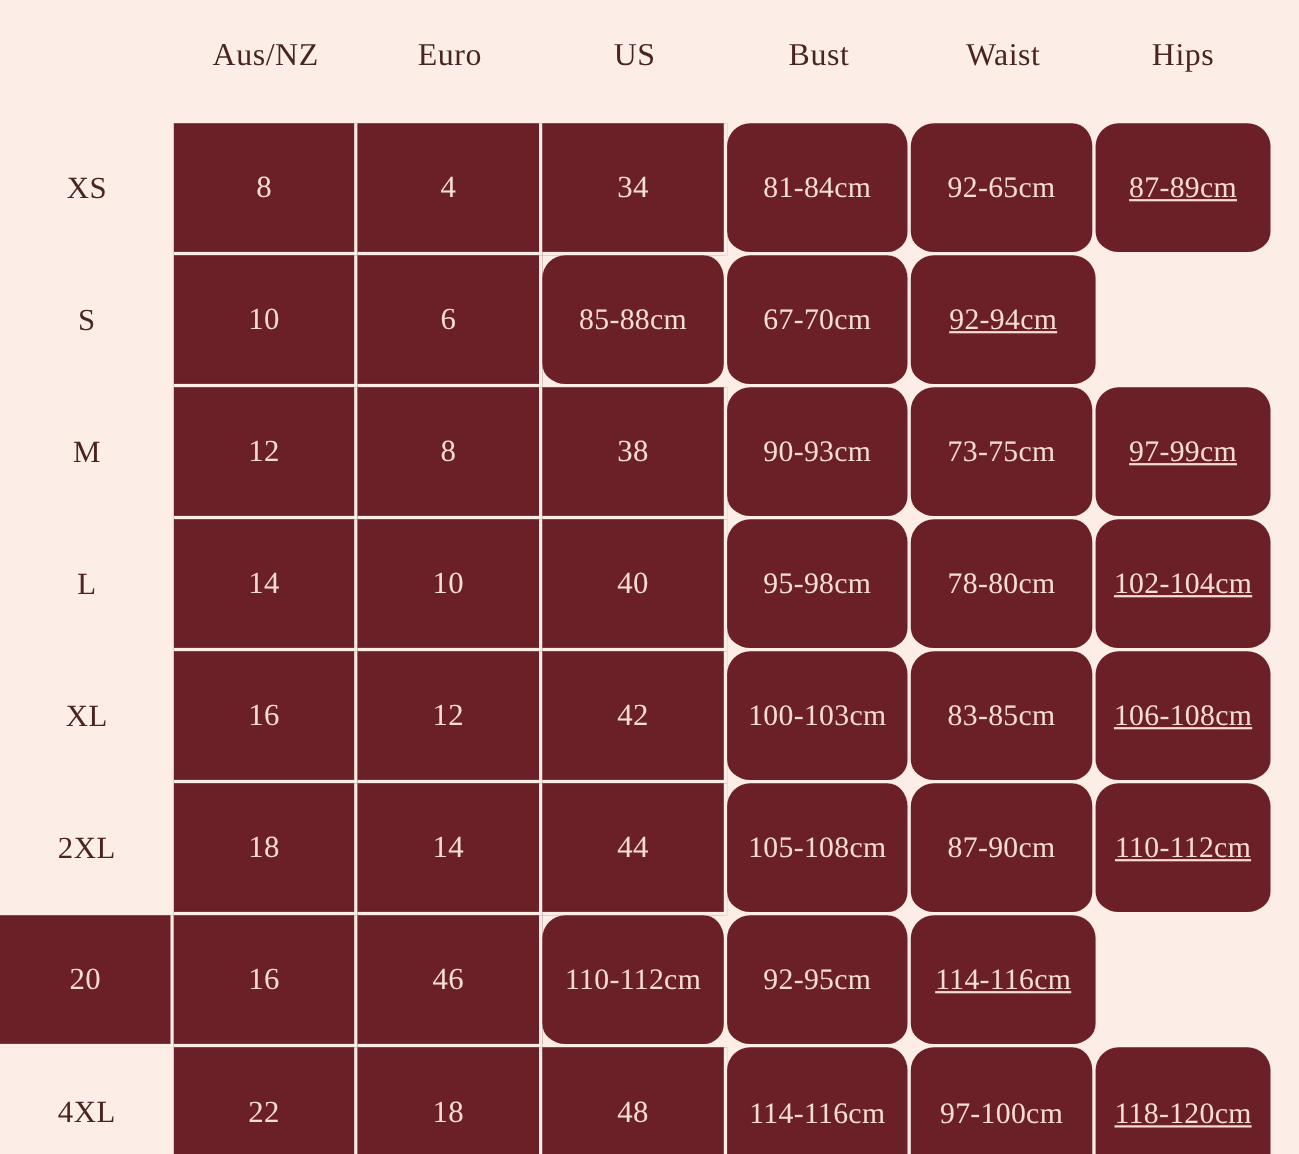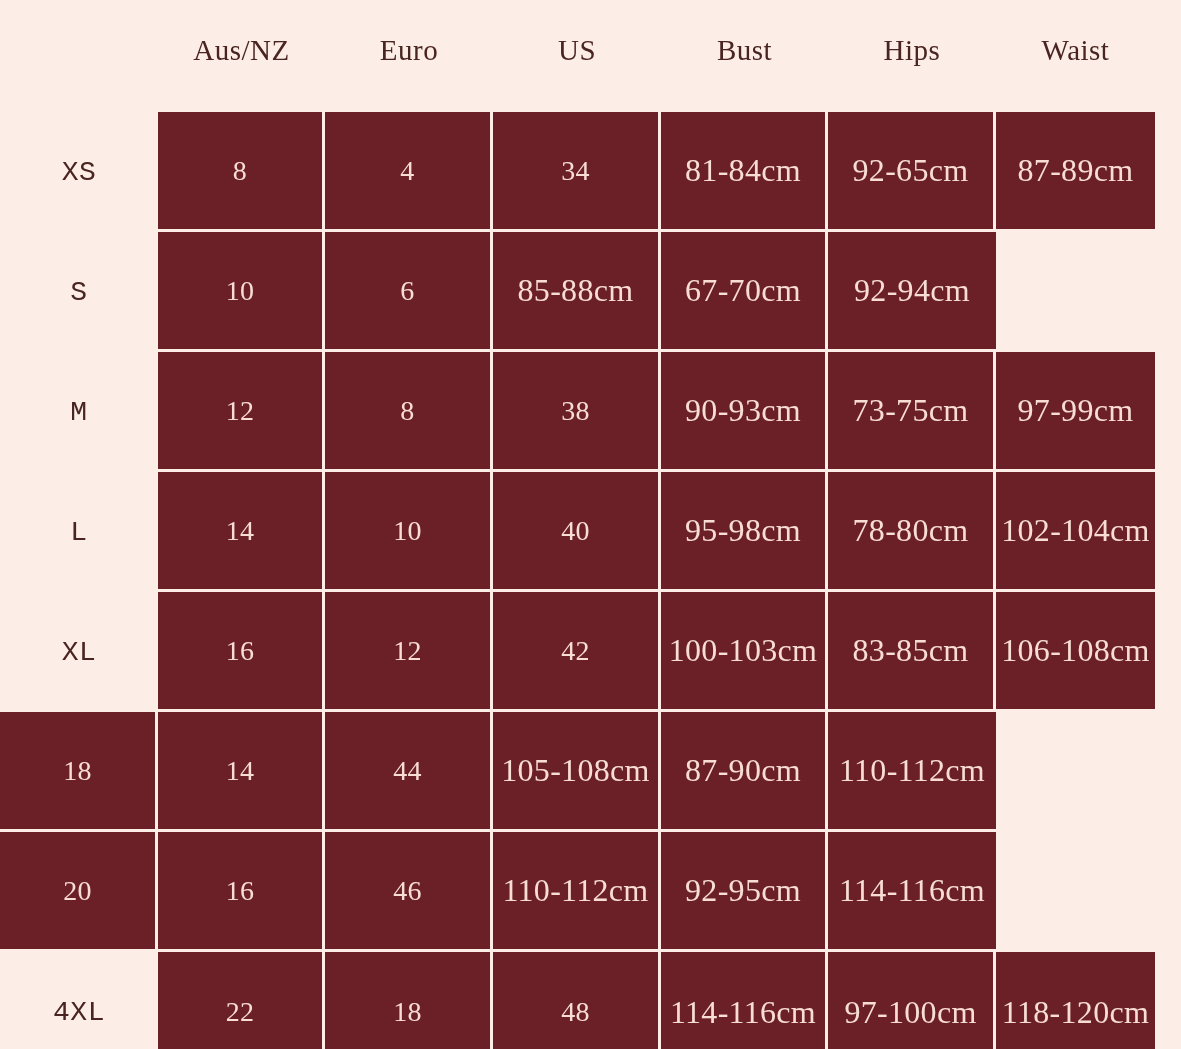--- a/index.html
+++ b/index.html
@@ -59,60 +59,60 @@
   }
 
   .row-label {
     display: flex;
     align-items: center;
     justify-content: center;
     color: #4a2420;
     font-size: 28px;
     letter-spacing: 0.5px;
     background: #fcede6;
-    font-family: Liberation Mono, monospace;
   }
 
   .cell {
     display: flex;
     align-items: center;
     justify-content: center;
     background: #6b2028;
     color: #f8ddd4;
     font-size: 27px;
     letter-spacing: 0.3px;
     border-right: 3px solid #fcede6;
     border-bottom: 3px solid #fcede6;
   }
 
   .cell:last-child {
     border-right: none;
+    text-decoration: underline;
   }
 
   .chart-row:last-child .cell {
     border-bottom: none;
   }
 
   
   .cell.num { font-size: 28px; }
-  .cell.meas { font-size: 32px; }
+  .cell.meas { font-size: 27px; border-radius: 21px; }
 </style>
 </head>
 <body>
 
 <div id="size-chart">
 
   <div class="chart-head">
     <div class="col-head corner-head"></div>
     <div class="col-head">Aus/NZ</div>
     <div class="col-head">Euro</div>
     <div class="col-head">US</div>
     <div class="col-head">Bust</div>
+    <div class="col-head">Waist</div>
     <div class="col-head">Hips</div>
-    <div class="col-head">Waist</div>
   </div>
 
   <div class="chart-body">
 
     <div class="chart-row">
       <div class="row-label">XS</div>
       <div class="cell num">8</div>
       <div class="cell num">4</div>
       <div class="cell num">34</div>
       <div class="cell meas">81-84cm</div>
@@ -153,20 +153,21 @@
       <div class="row-label">XL</div>
       <div class="cell num">16</div>
       <div class="cell num">12</div>
       <div class="cell num">42</div>
       <div class="cell meas">100-103cm</div>
       <div class="cell meas">83-85cm</div>
       <div class="cell meas">106-108cm</div>
     </div>
 
     <div class="chart-row">
+      <div class="row-label">2XL</div>
       <div class="cell num">18</div>
       <div class="cell num">14</div>
       <div class="cell num">44</div>
       <div class="cell meas">105-108cm</div>
       <div class="cell meas">87-90cm</div>
       <div class="cell meas">110-112cm</div>
     </div>
 
     <div class="chart-row">
       <div class="cell num">20</div>

